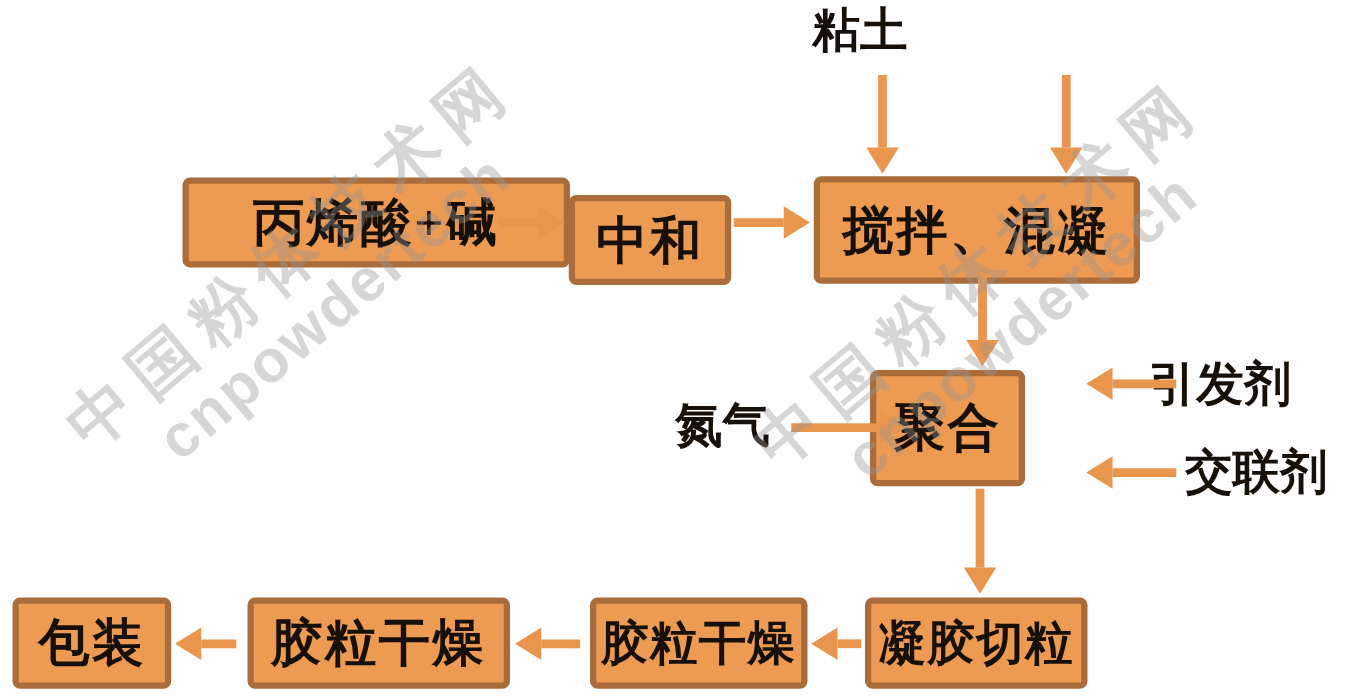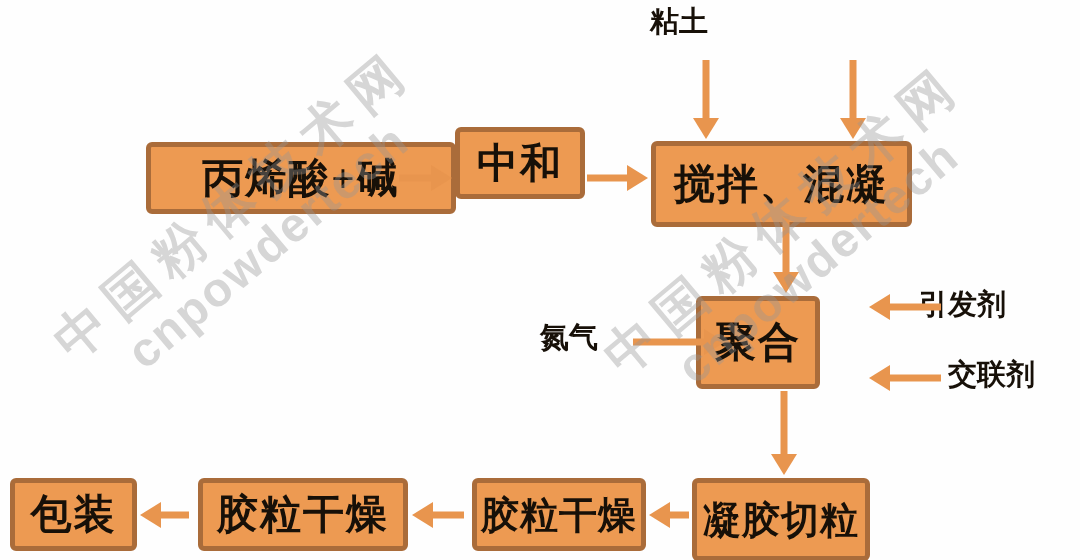--- a/index.html
+++ b/index.html
@@ -30,21 +30,21 @@
     border-radius:6px;
     box-sizing:border-box;
     display:flex;align-items:center;justify-content:center;
     font-weight:bold;font-size:41px;line-height:1;
     letter-spacing:2px;color:var(--ink);
     white-space:nowrap;
   }
   .box.small-text{font-size:38px;letter-spacing:1px;text-align:center;}
   .lbl{
     position:absolute;z-index:2;
-    font-weight:bold;font-size:29px;line-height:1.05;
+    font-weight:bold;font-size:38px;line-height:1.05;
     color:var(--ink);white-space:nowrap;
   }
   .wm{
     position:absolute;z-index:5;
     width:470px;
     transform:rotate(-40deg);
     transform-origin:center center;
     text-align:center;
     color:var(--wm);
     pointer-events:none;
@@ -117,24 +117,24 @@
       </g>
     </svg>
 
   <div class="lbl" style="left:650px;top:6px">粘土</div>
 
   <div class="lbl" style="left:540px;top:322px">氮气</div>
   <div class="lbl" style="left:919px;top:289px">引发剂</div>
   <div class="lbl" style="left:948px;top:359px">交联剂</div>
 
   <div class="box" style="left:146px;top:142px;width:310px;height:72px">丙烯酸+碱</div>
-  <div class="box" style="left:455px;top:127px;width:130px;height:72px">中和</div>
+  <div class="box" style="left:455px;top:156px;width:130px;height:72px">中和</div>
   <div class="box" style="left:651px;top:141px;width:261px;height:86px">搅拌、混凝</div>
   <div class="box" style="left:696px;top:296px;width:124px;height:93px">聚合</div>
-  <div class="box small-text" style="left:692px;top:478px;width:178px;height:83px">凝胶切粒</div>
+  <div class="box small-text" style="left:692px;top:478px;width:178px;height:73px">凝胶切粒</div>
   <div class="box small-text" style="left:472px;top:478px;width:174px;height:73px">胶粒干燥</div>
   <div class="box" style="left:198px;top:478px;width:210px;height:73px">胶粒干燥</div>
   <div class="box" style="left:10px;top:478px;width:127px;height:73px">包装</div>
 
   <div class="wm" style="left:15px;top:170px">
     <span class="wm-cn">中国粉体技术网</span>
     <span class="wm-en">cnpowdertech</span>
   </div>
   <div class="wm" style="left:565px;top:185px">
     <span class="wm-cn">中国粉体技术网</span>

